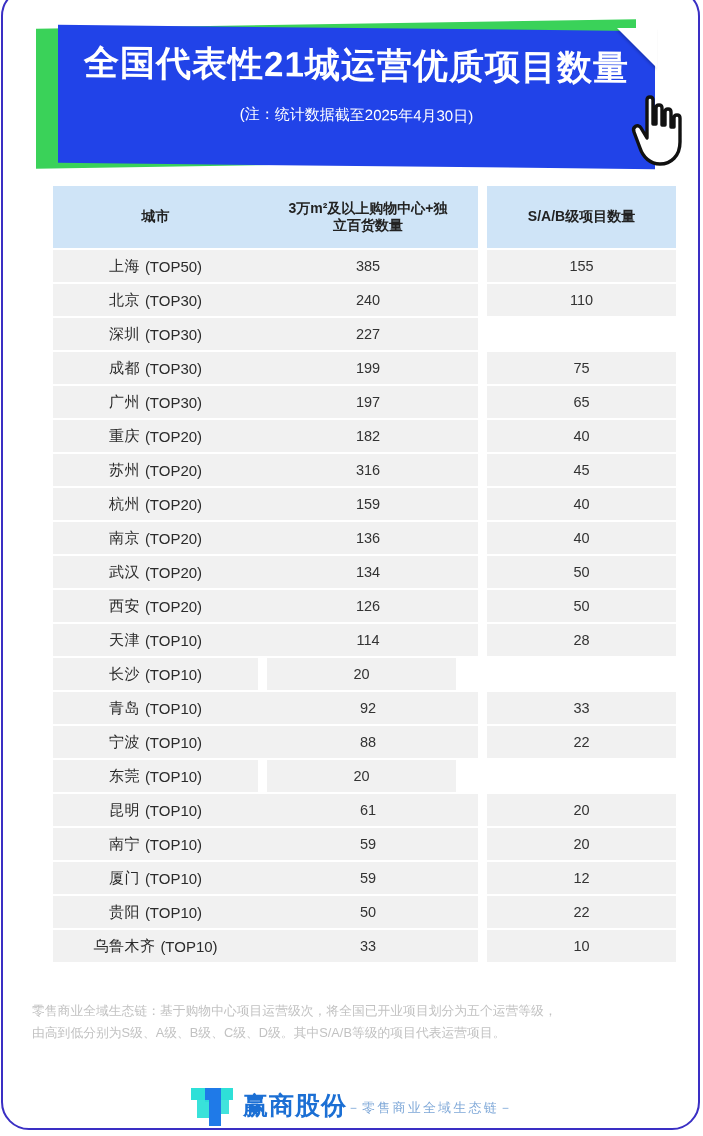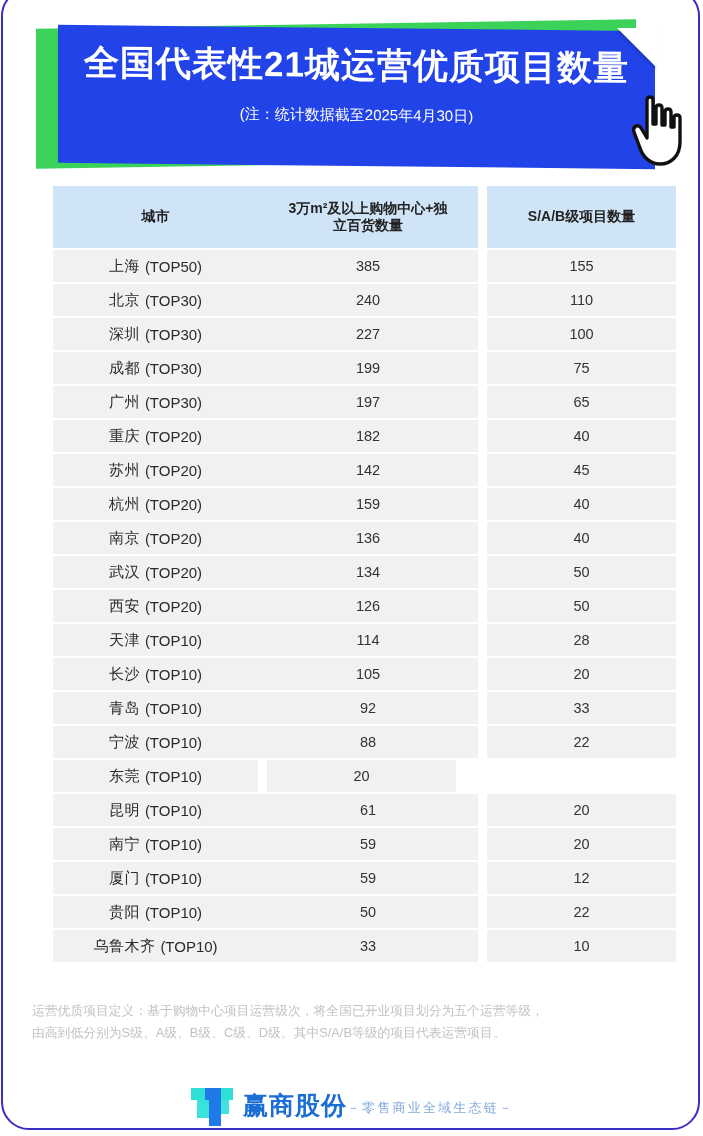--- a/index.html
+++ b/index.html
@@ -250,21 +250,20 @@
           <div class="cgap"></div>
           <div class="c3">110</div>
         </div>
         <div class="trow">
           <div class="c1">
             <span class="city-name">深圳</span>
             <span class="city-top">(TOP30)</span>
           </div>
           <div class="c2">227</div>
           <div class="cgap"></div>
-          <div class="c3">100</div>
         </div>
         <div class="trow">
           <div class="c1">
             <span class="city-name">成都</span>
             <span class="city-top">(TOP30)</span>
           </div>
           <div class="c2">199</div>
           <div class="cgap"></div>
           <div class="c3">75</div>
         </div>
@@ -284,21 +283,21 @@
           </div>
           <div class="c2">182</div>
           <div class="cgap"></div>
           <div class="c3">40</div>
         </div>
         <div class="trow">
           <div class="c1">
             <span class="city-name">苏州</span>
             <span class="city-top">(TOP20)</span>
           </div>
-          <div class="c2">142</div>
+          <div class="c2">316</div>
           <div class="cgap"></div>
           <div class="c3">45</div>
         </div>
         <div class="trow">
           <div class="c1">
             <span class="city-name">杭州</span>
             <span class="city-top">(TOP20)</span>
           </div>
           <div class="c2">159</div>
           <div class="cgap"></div>
@@ -338,21 +337,20 @@
           </div>
           <div class="c2">114</div>
           <div class="cgap"></div>
           <div class="c3">28</div>
         </div>
         <div class="trow">
           <div class="c1">
             <span class="city-name">长沙</span>
             <span class="city-top">(TOP10)</span>
           </div>
-          <div class="c2">105</div>
           <div class="cgap"></div>
           <div class="c3">20</div>
         </div>
         <div class="trow">
           <div class="c1">
             <span class="city-name">青岛</span>
             <span class="city-top">(TOP10)</span>
           </div>
           <div class="c2">92</div>
           <div class="cgap"></div>
@@ -417,21 +415,21 @@
             <span class="city-top">(TOP10)</span>
           </div>
           <div class="c2">33</div>
           <div class="cgap"></div>
           <div class="c3">10</div>
         </div>
       </div>
   </div>
 
   <div class="footnote">
-    <div>运营优质项目定义：基于购物中心项目运营级次，将全国已开业项目划分为五个运营等级，</div>
+    <div>零售商业全域生态链：基于购物中心项目运营级次，将全国已开业项目划分为五个运营等级，</div>
     <div>由高到低分别为S级、A级、B级、C级、D级。其中S/A/B等级的项目代表运营项目。</div>
   </div>
 
   <div class="logo">
     <svg class="logo-mark" viewBox="0 0 46 42">
       <path d="M2 4 H16 V16 H2 Z" fill="#2ee0d8"></path>
       <path d="M16 4 H32 V42 H20 V18 H16 Z" fill="#1f7ae8"></path>
       <path d="M32 4 H44 V16 H32 Z" fill="#2ee0d8"></path>
       <path d="M8 16 H20 V34 H8 Z" fill="#2ee0d8" opacity="0.95"></path>
       <path d="M32 16 H40 V30 H32 Z" fill="#2ee0d8" opacity="0.9"></path>

